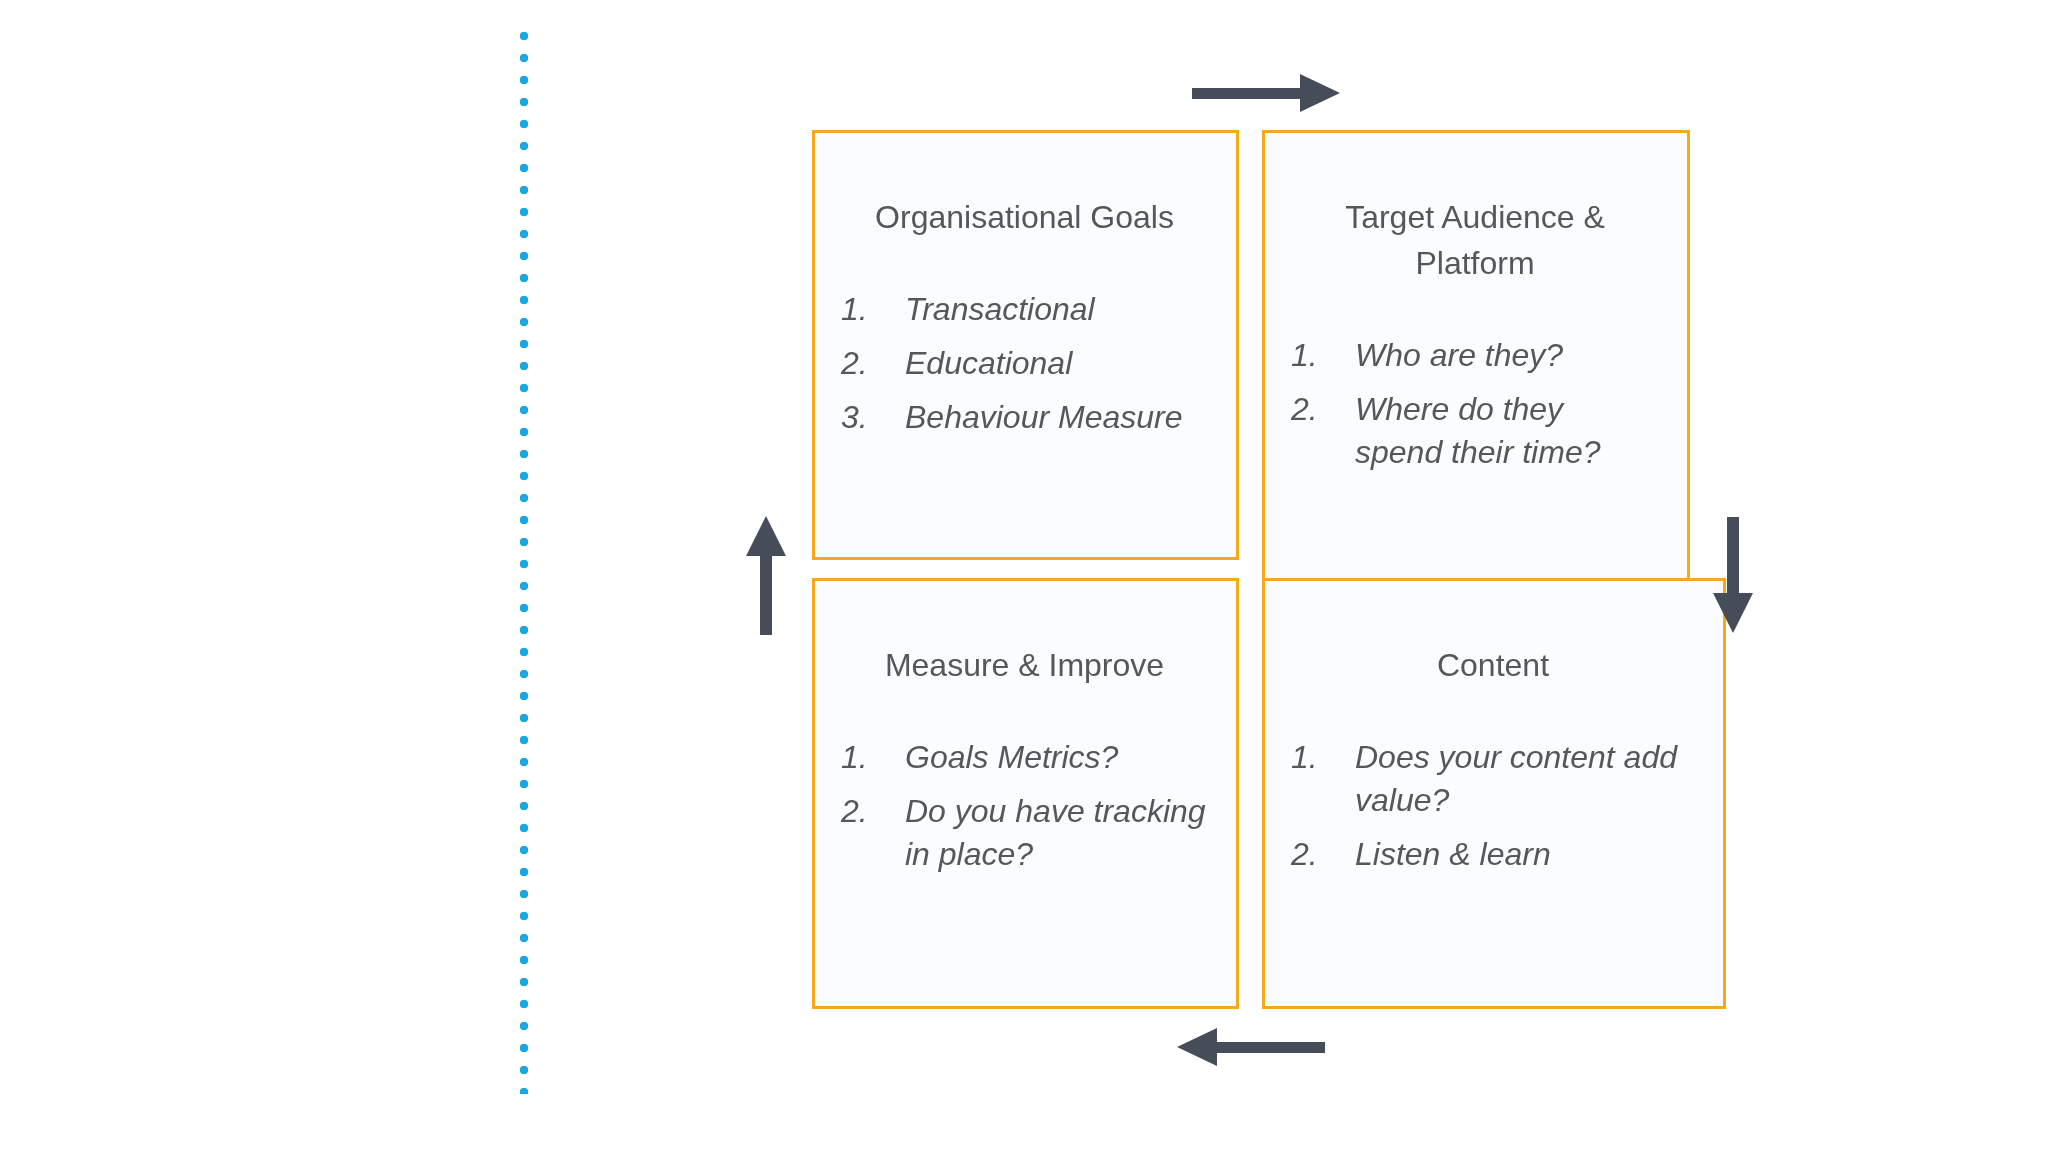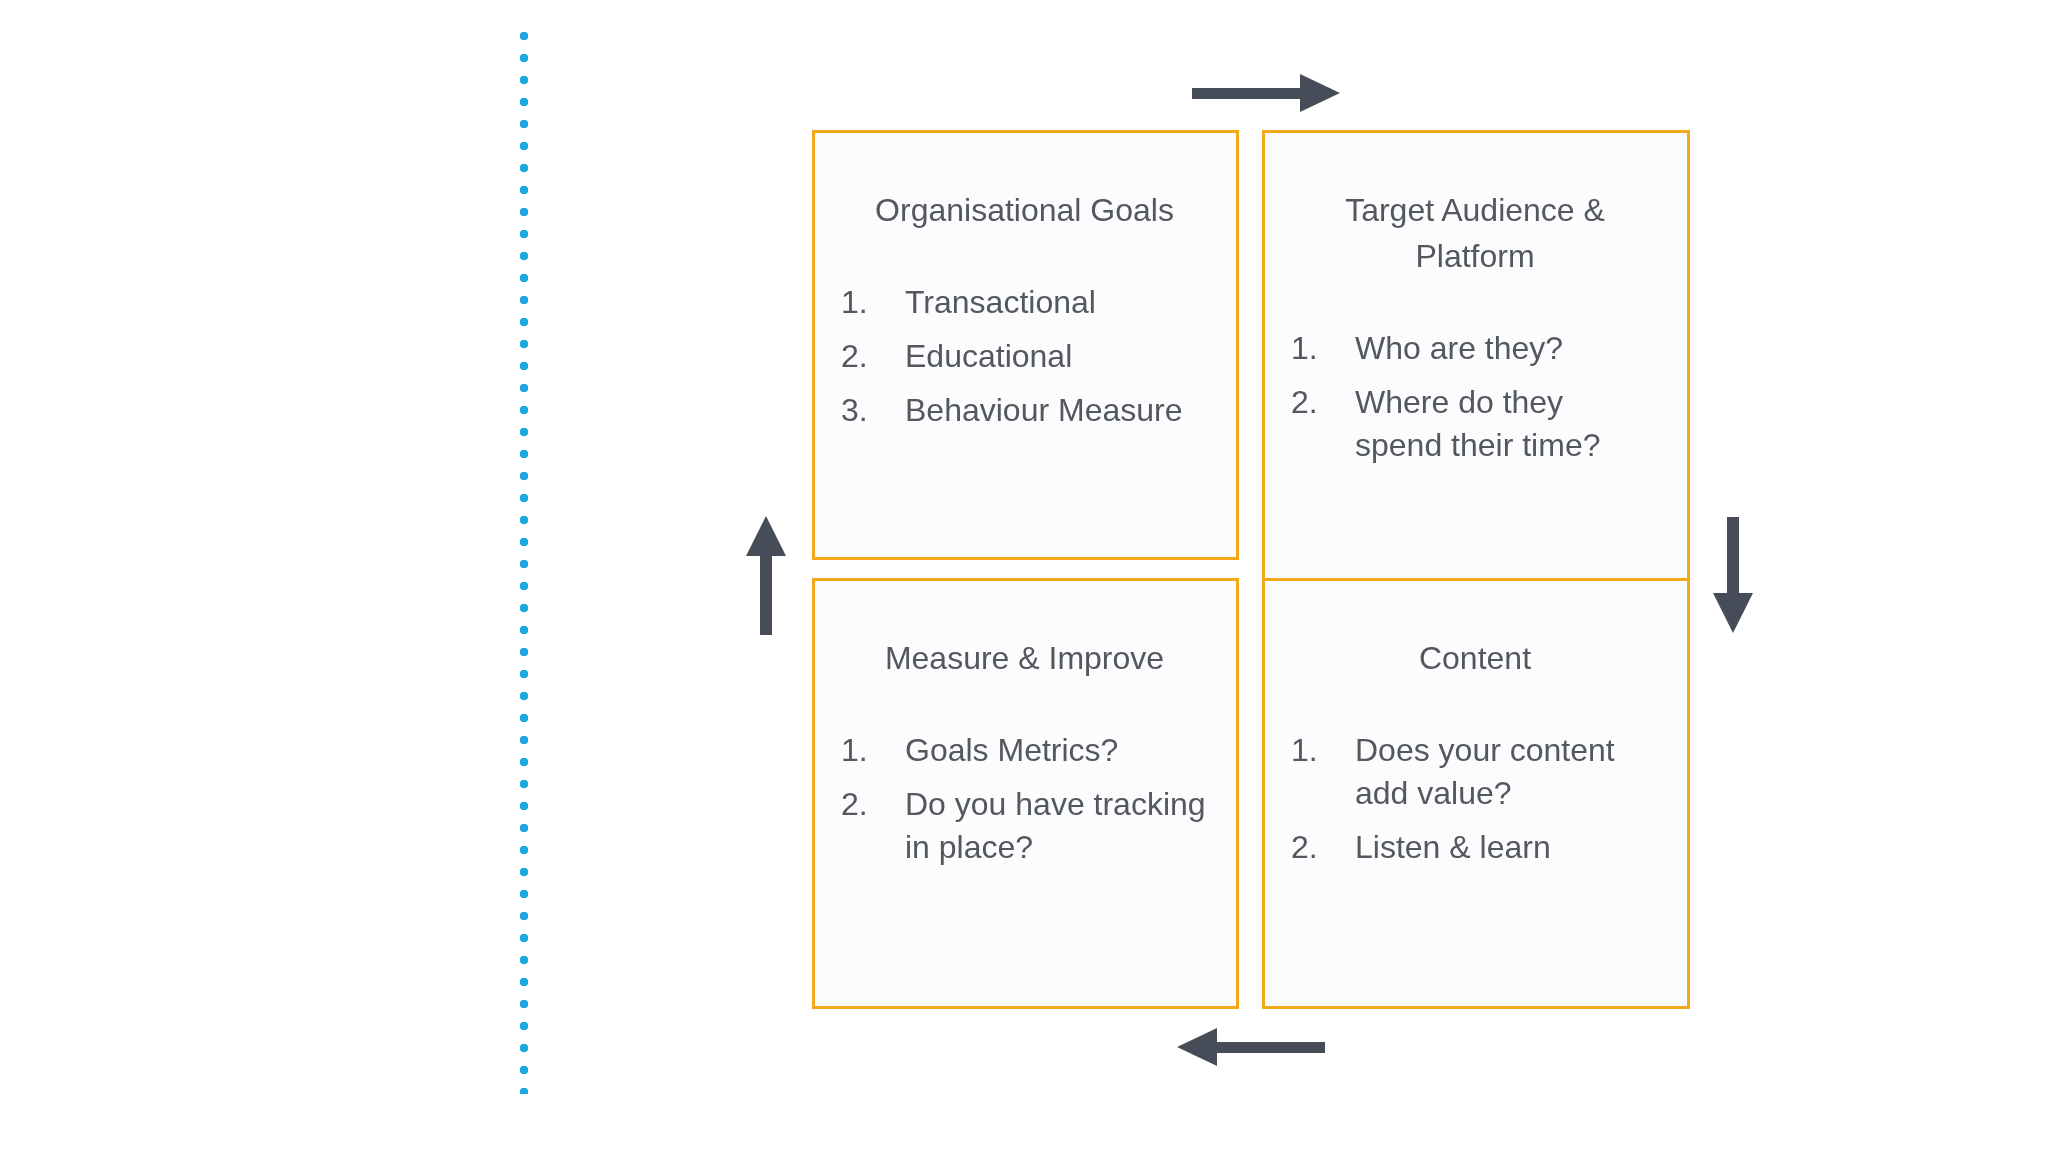--- a/index.html
+++ b/index.html
@@ -43,34 +43,35 @@
     width: 427px;
     height: 430px;
     background: #FBFCFD;
     border: 3px solid #F5A81C;
     padding: 49px 28px 0 26px;
     color: #54575B;
   }
   #q0 { left: 812px;  top: 130px; }
   #q1 { left: 1262px; top: 130px; width: 428px; height: 482px; }
   #q2 { left: 812px;  top: 578px; height: 431px; }
-  #q3 { left: 1262px; top: 578px; width: 428px; height: 431px; }
+  #q3 { left: 1262px; top: 578px; width: 464px; height: 431px; }
 
   .q-title {
     font-size: 32px;
     line-height: 46px;
     text-align: center;
     max-width: 330px;
-    margin: 5px auto;
+    margin: 12px auto;
   }
   .q-list {
     list-style: none;
     counter-reset: item;
     margin: 48px 0 0 0;
     padding: 0;
+    font-style: italic;
     font-size: 32px;
     line-height: 43px;
   }
   .q-list li {
     counter-increment: item;
     position: relative;
     padding-left: 64px;
     margin-bottom: 11px;
   }
   .q-list li::before {

